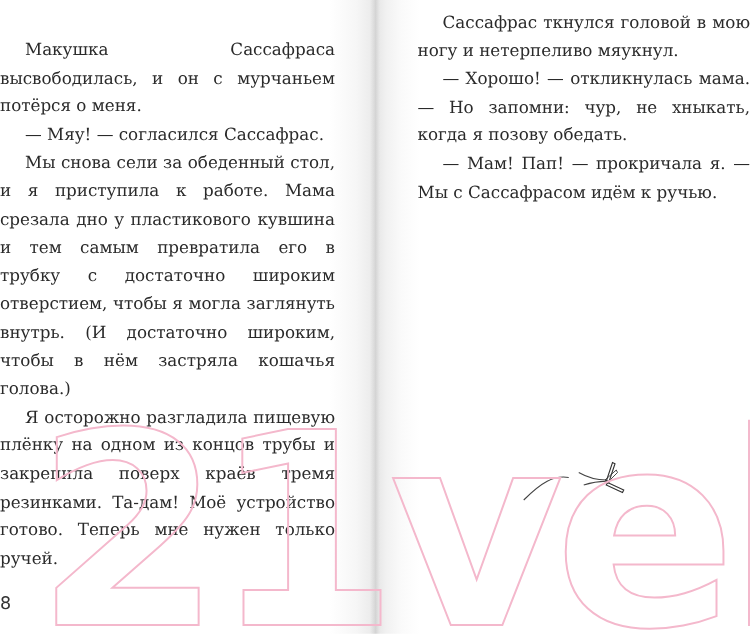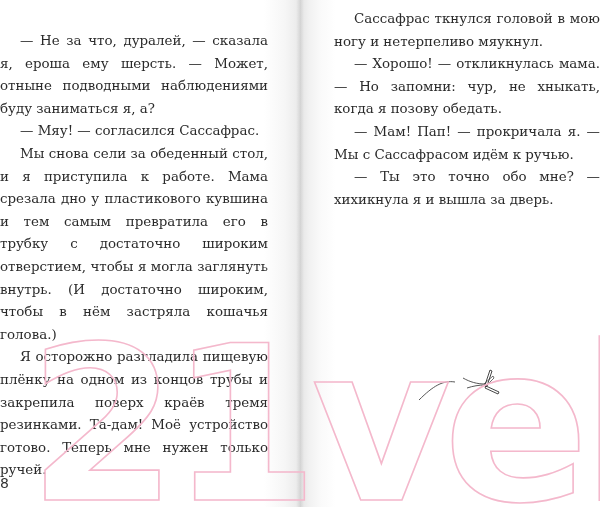--- a/index.html
+++ b/index.html
@@ -87,35 +87,34 @@
       height: 507px;
       pointer-events: none;
     }
   </style>
 </head>
 <body>
 
 <div class="spread">
   <div class="page page-left">
     <div class="text-block">
-      <p class="para">— Не за что, дуралей, — сказала я, ероша ему шерсть. — Может, отныне подводными наблюдениями буду заниматься я, а?</p>
+      <p class="para">Макушка Сассафраса высвободилась, и он с мурчаньем потёрся о меня.</p>
       <p class="para">— Мяу! — согласился Сассафрас.</p>
       <p class="para">Мы снова сели за обеденный стол, и я приступила к работе. Мама срезала дно у пластикового кувшина и тем самым превратила его в трубку с достаточно широким отверстием, чтобы я могла заглянуть внутрь. (И достаточно широким, чтобы в нём застряла кошачья голова.)</p>
       <p class="para">Я осторожно разгладила пищевую плёнку на одном из концов трубы и закрепила поверх краёв тремя резинками. Та-дам! Моё устройство готово. Теперь мне нужен только ручей.</p>
 
     </div>
     <div class="page-number">8</div>
   </div>
 
   <div class="page page-right">
     <div class="text-block">
       <p class="para">Сассафрас ткнулся головой в мою ногу и нетерпеливо мяукнул.</p>
       <p class="para">— Хорошо! — откликнулась мама. — Но запомни: чур, не хныкать, когда я позову обедать.</p>
       <p class="para">— Мам! Пап! — прокричала я. — Мы с Сассафрасом идём к ручью.</p>
-      <p class="para">— Ты это точно обо мне? — хихикнула я и вышла за дверь.</p>
     </div>
   </div>
 </div>
 
 <div class="gutter"></div>
 
 <svg class="illustration" viewBox="0 0 100 45">
   <path d="M4 32 C 18 18, 28 12, 40 14" fill="none" stroke="#444" stroke-width="0.9"></path>
   <path d="M48 10 C 55 14, 62 16, 70 16" fill="none" stroke="#444" stroke-width="0.9"></path>
   <path d="M52 20 C 58 18, 64 17, 70 17" fill="none" stroke="#444" stroke-width="0.9"></path>

